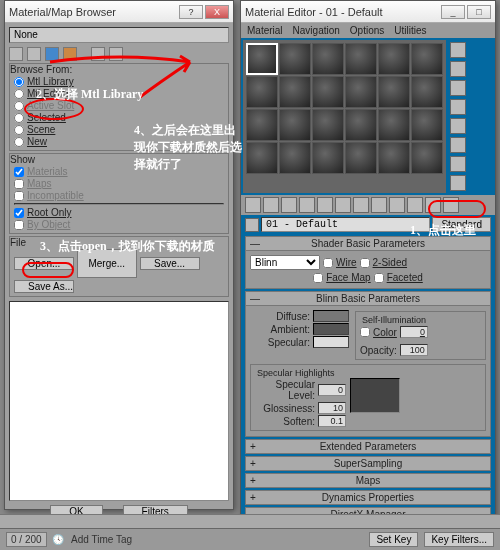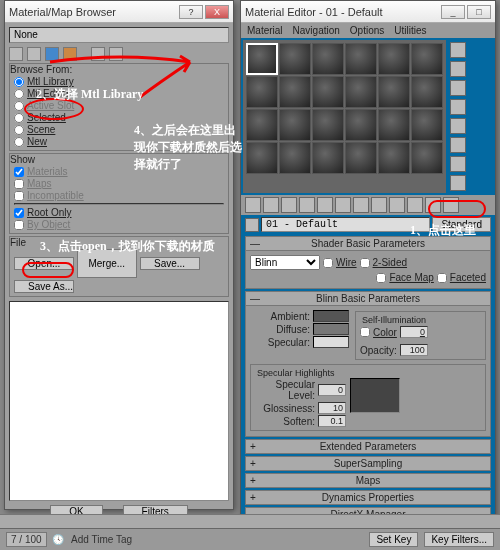--- a/index.html
+++ b/index.html
@@ -227,45 +227,45 @@
         <select class="sel" style="width:70px"><option>Blinn</option></select>
         <label class="opt">
             <input type="checkbox" class="ck" style="">
             <span>Wire</span>
           </label>
         <label class="opt">
             <input type="checkbox" class="ck" style="">
             <span>2-Sided</span>
           </label>
       </div>
-      <div class="row" style="justify-content:flex-end">
+      <div class="row" style="justify-content:center">
         <label class="opt">
             <input type="checkbox" class="ck" style="">
             <span>Face Map</span>
           </label>
         <label class="opt">
             <input type="checkbox" class="ck" style="">
             <span>Faceted</span>
           </label>
       </div>
     </div>
   </div>
 
   <div class="rollout">
     <div class="roll-h">Blinn Basic Parameters</div>
     <div class="roll-b">
       <div style="display:flex;gap:6px">
         <div>
           <div class="row">
+              <span class="lbl">Diffuse:</span>
+              <span class="sw gr"></span>
+            </div>
+          <div class="row">
               <span class="lbl">Ambient:</span>
               <span class="sw"></span>
-            </div>
-          <div class="row">
-              <span class="lbl">Diffuse:</span>
-              <span class="sw gr"></span>
             </div>
           <div class="row">
               <span class="lbl">Specular:</span>
               <span class="sw" style="background:#ddd"></span>
             </div>
         </div>
         <div class="grp" style="flex:1">
           <div class="grp-t">Self-Illumination</div>
           <label class="opt">
               <input type="checkbox" class="ck" style="">
@@ -333,19 +333,19 @@
 <div class="anno" style="left:40px;top:238px">3、点击open，找到你下载的材质</div>
 <div class="circ" style="left:22px;top:262px;width:52px;height:16px;border-radius:10px"></div>
 <div class="anno" style="left:410px;top:222px">1、点击这里</div>
 <div class="circ" style="left:428px;top:200px;width:58px;height:18px;border-radius:10px"></div>
 <svg class="arrow-img" style="left:40px;top:52px" width="160" height="50">
     <path d="M10 10 Q80 0 150 10 M150 10 Q120 30 100 45 M150 10 l-10 -6 M150 10 l-6 10" stroke="#e00" stroke-width="3" fill="none"></path>
   </svg>
 
 <div class="track-ruler"></div>
 <div class="track">
-  <span class="ti">7 / 100</span>
+  <span class="ti">0 / 200</span>
   <span>🕓</span>
   <span>Add Time Tag</span>
   <span style="flex:1"></span>
   <button class="btn" style="padding:1px 6px">Set Key</button>
   <button class="btn" style="padding:1px 6px">Key Filters...</button>
 </div>
 
 </body></html>

